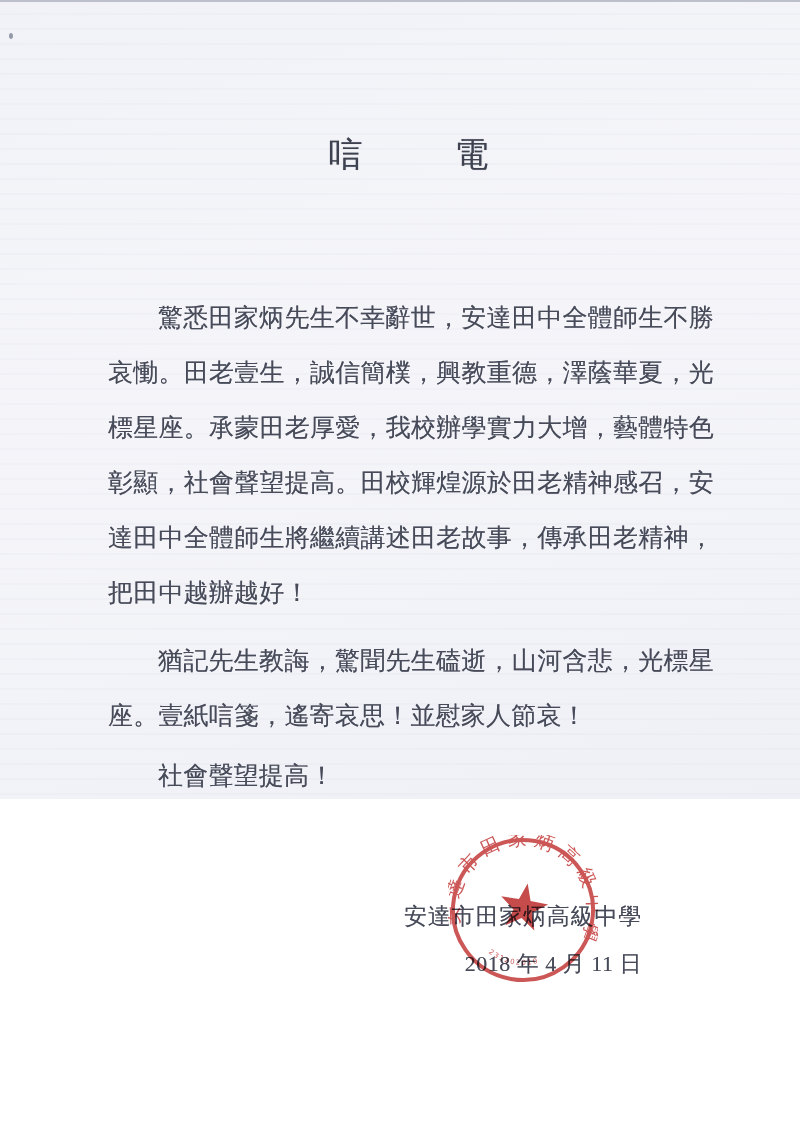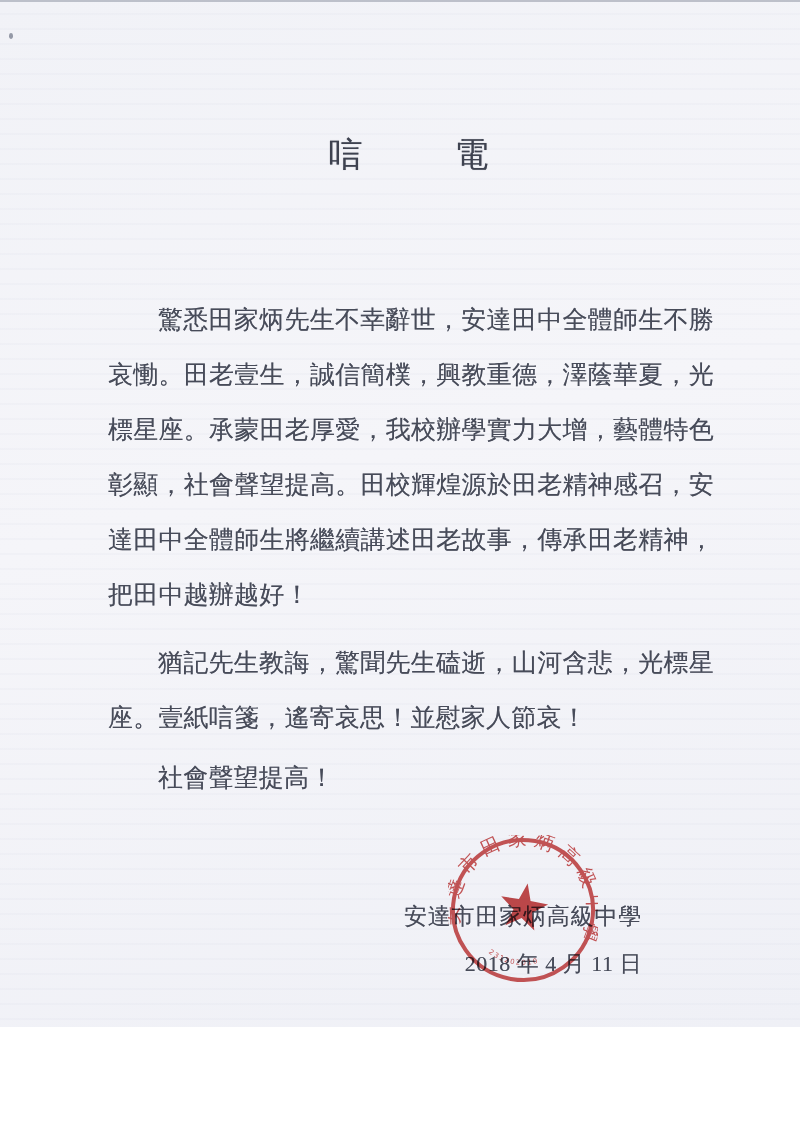--- a/index.html
+++ b/index.html
@@ -4,21 +4,21 @@
 <style>
   * { margin: 0; padding: 0; box-sizing: border-box; }
   html, body { width: 800px; height: 1121px; }
   body {
     font-family: "Liberation Serif", "DejaVu Serif", serif;
     overflow: hidden;
   }
   .page {
     position: relative;
     width: 800px;
-    height: 1027px;
+    height: 799px;
     background:
       repeating-linear-gradient(180deg,
         rgba(255,255,255,0) 0px, rgba(255,255,255,0) 13px,
         rgba(208,212,226,0.12) 13px, rgba(208,212,226,0.12) 15px),
       linear-gradient(165deg, #f1f2f7 0%, #f5f5f9 45%, #eff0f6 100%);
     color: #474b59;
   }
   .scan-top-edge {
     position: absolute; top: 0; left: 0; width: 100%; height: 2px;
     background: rgba(125,130,146,0.45);
@@ -38,21 +38,21 @@
     position: absolute; top: 221px; left: 108px;
     font-size: 25px; letter-spacing: 0.2px;
     text-shadow: 0 0 0.6px rgba(70,75,90,0.55);
   }
   .body-text {
     position: absolute; top: 292px; left: 108px; width: 606px;
     font-size: 25px; line-height: 55px; letter-spacing: 0.2px;
     text-align: justify; text-justify: inter-character; text-align-last: left;
     text-shadow: 0 0 0.6px rgba(70,75,90,0.55);
   }
-  .body-text p { text-indent: 2em; }
+  .body-text p { text-indent: 2em; font-family: Liberation Mono, monospace; }
   .body-text p.para-2 { margin-top: 13px; }
   .body-text p.para-3 { margin-top: 5px; }
   .sig-block {
     position: absolute; top: 893px; right: 158px;
     text-align: right; line-height: 47px;
     text-shadow: 0 0 0.6px rgba(70,75,90,0.55);
   }
   .signature { font-size: 23px; letter-spacing: 0.8px; }
   .date { font-size: 22px; letter-spacing: 0.5px; }
   .seal {

